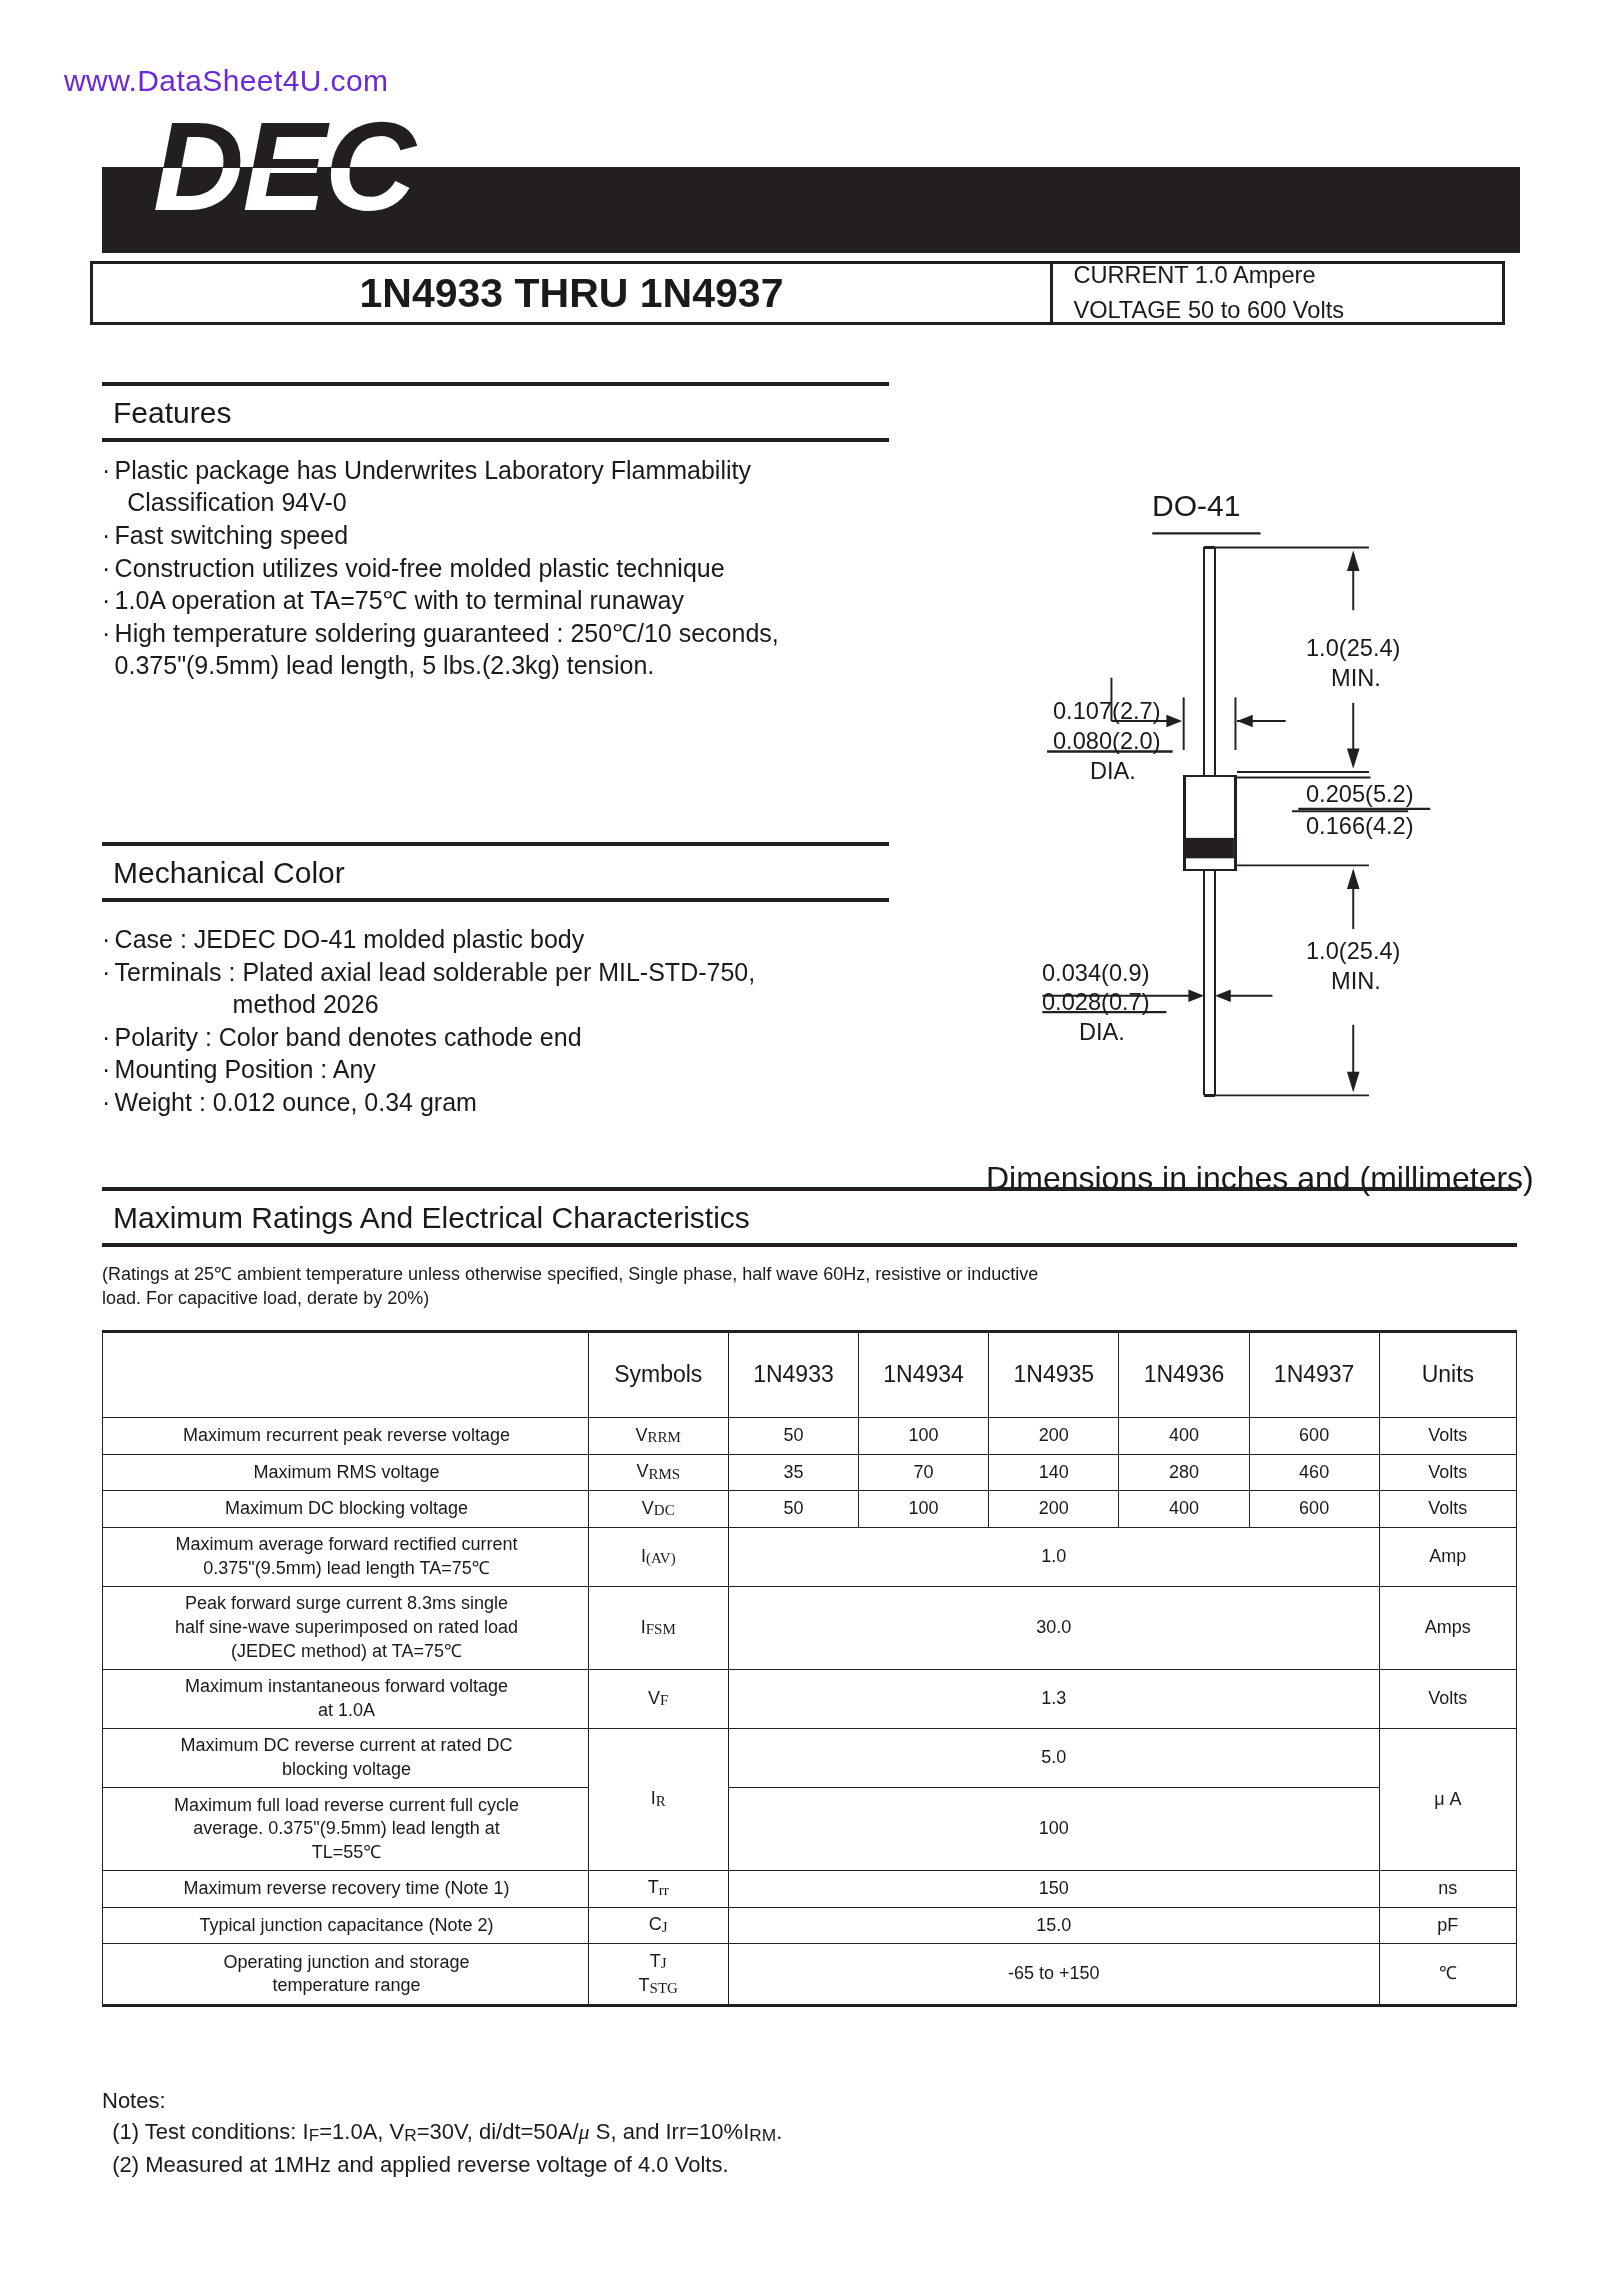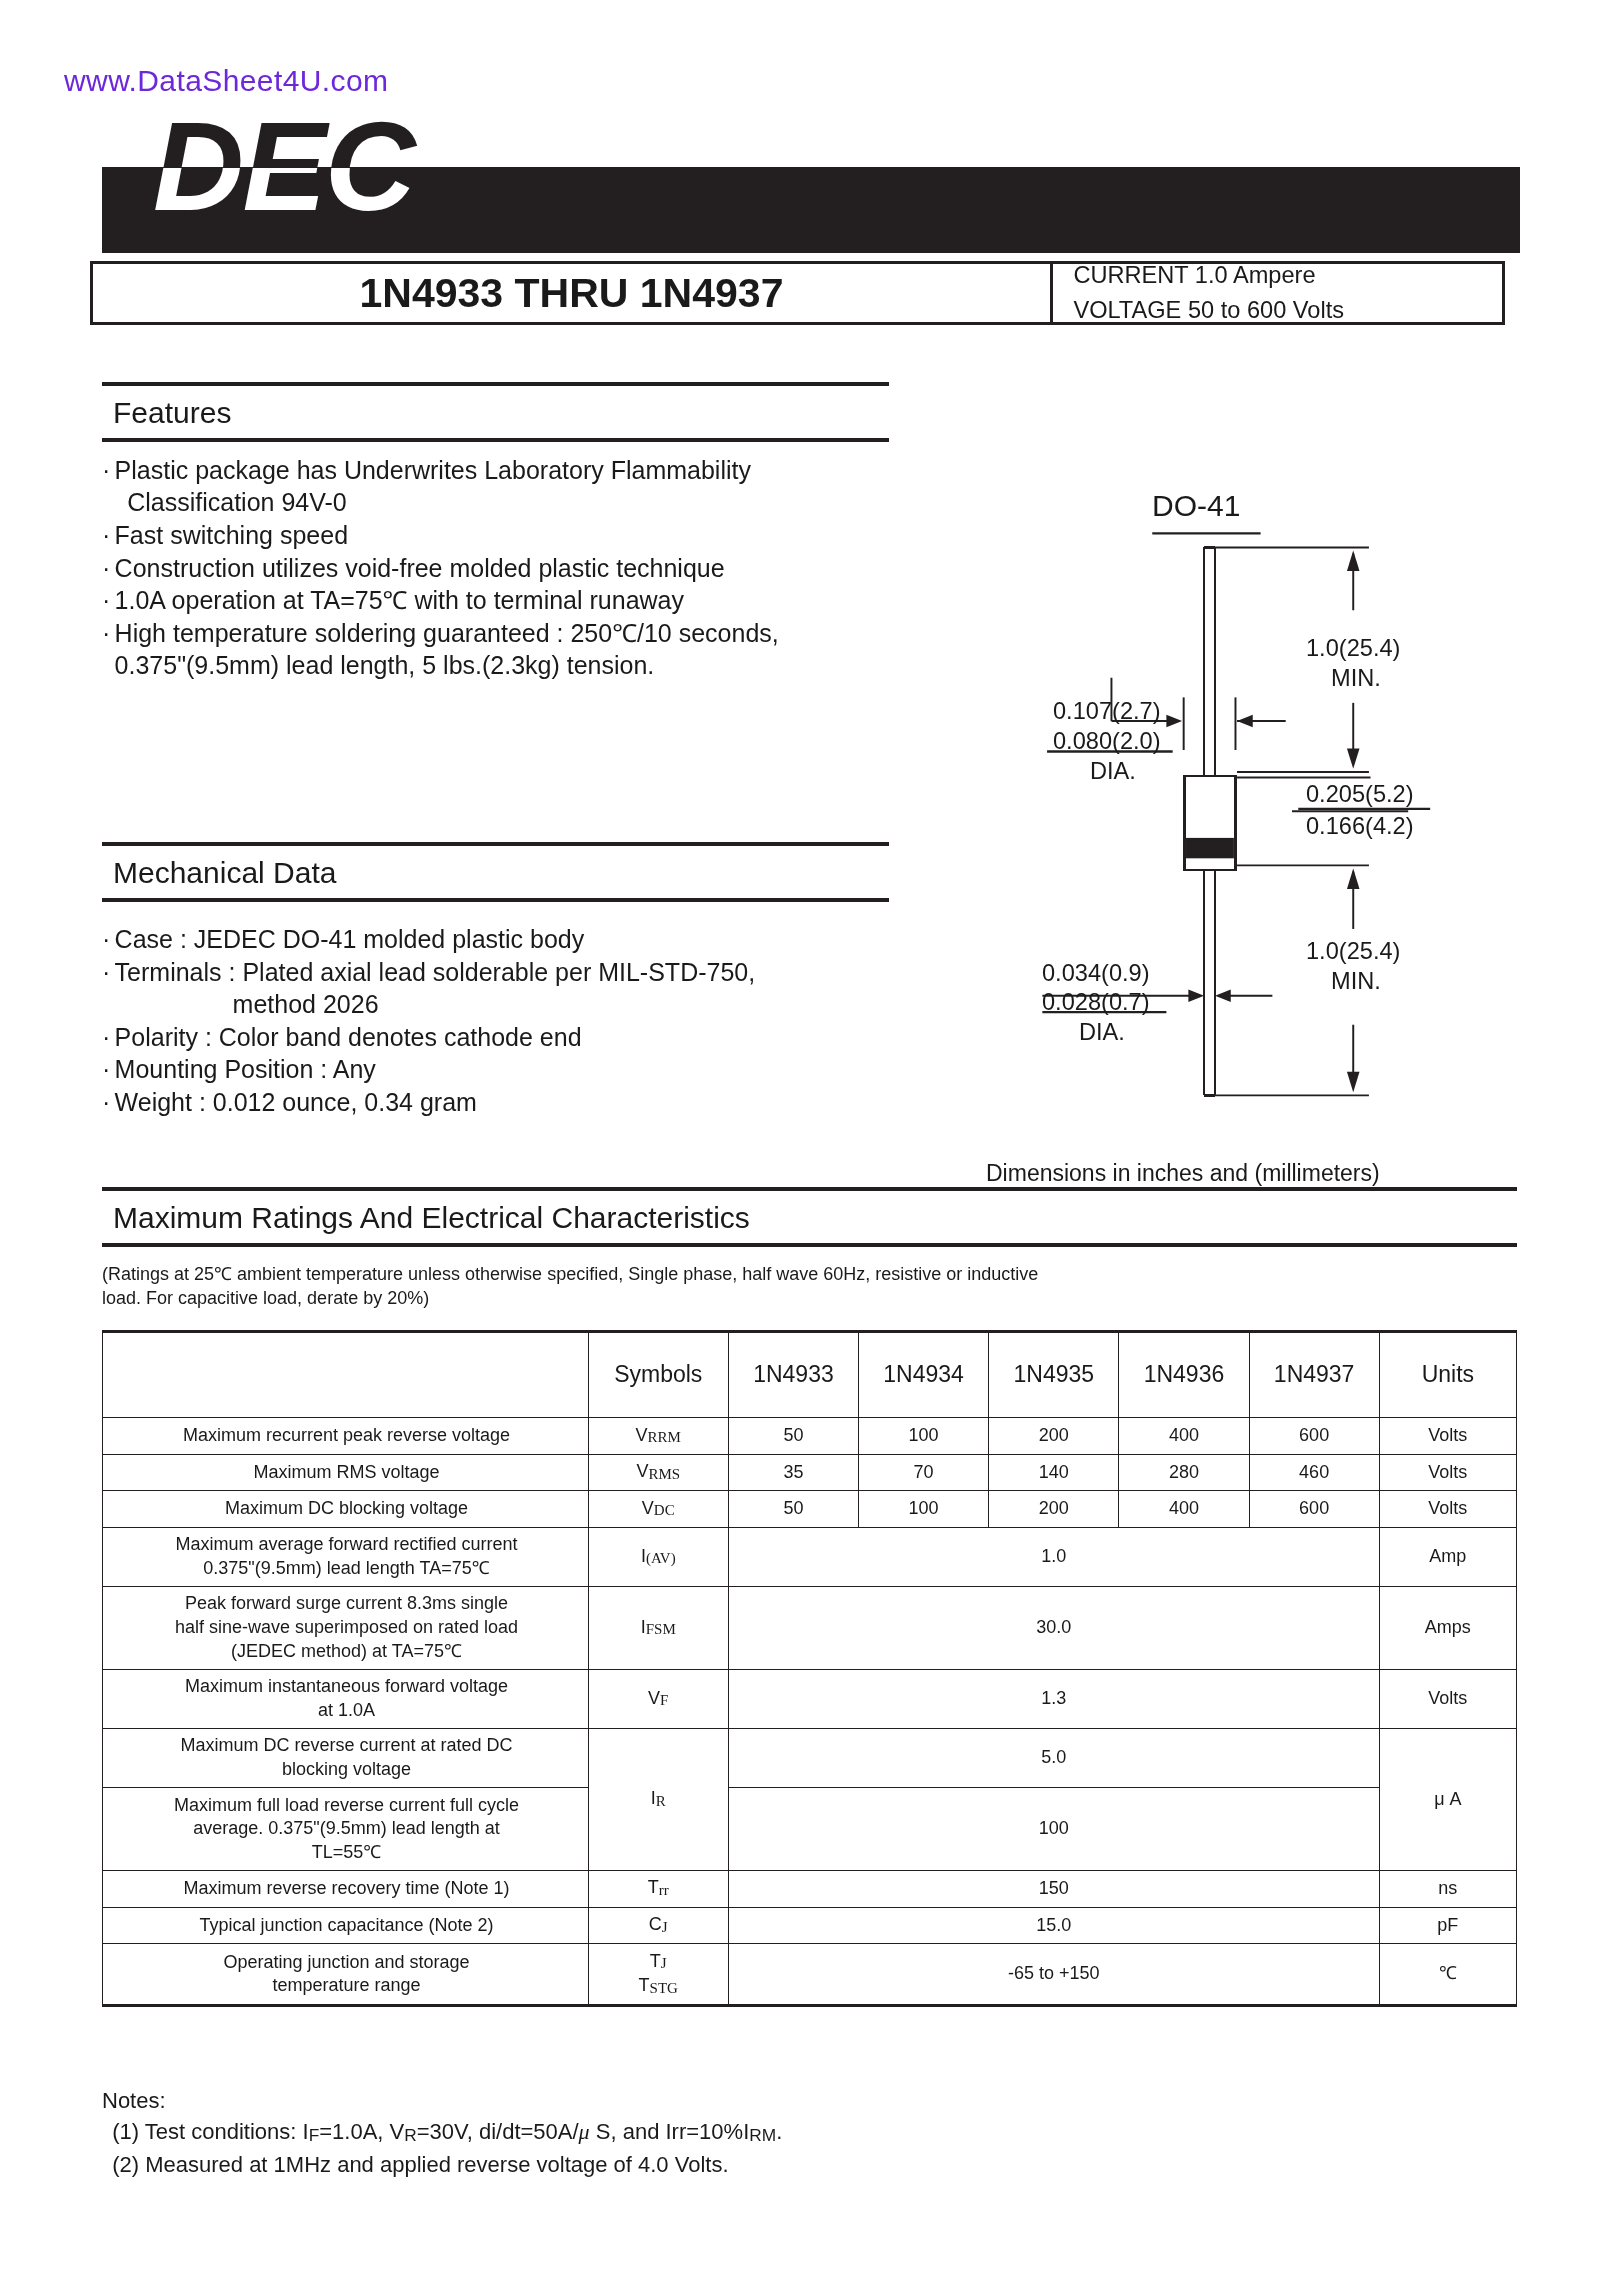--- a/index.html
+++ b/index.html
@@ -159,21 +159,21 @@
     left: 978px;
     top: 475px;
     width: 628px;
     height: 652px;
   }
   .drawing svg { display: block; }
   .dimcaption {
     position: absolute;
     left: 986px;
     top: 1160px;
-    font-size: 23px;
+    font-size: 32px;
     white-space: nowrap;
   }
 
   
   .ratnote {
     position: absolute;
     left: 102px;
     top: 1262px;
     width: 1335px;
     font-size: 18px;
@@ -279,21 +279,21 @@
       <div class="dot">·</div>
       <div class="txt">
         <div>High temperature soldering guaranteed : 250℃/10 seconds,</div>
         <div>0.375"(9.5mm) lead length, 5 lbs.(2.3kg) tension.</div>
       </div>
     </div>
   </div>
 
   <div class="section" style="top:842px; width:787px;">
     <div class="sec-rule-top"></div>
-    <div class="sec-title">Mechanical Data</div>
+    <div class="sec-title">Mechanical Color</div>
     <div class="sec-rule-bot"></div>
   </div>
 
   <div class="bullets" style="top:923px; width:848px;">
     <div class="li">
       <div class="dot">·</div>
       <div class="txt">Case : JEDEC DO-41 molded plastic body</div>
     </div>
     <div class="li">
       <div class="dot">·</div>

